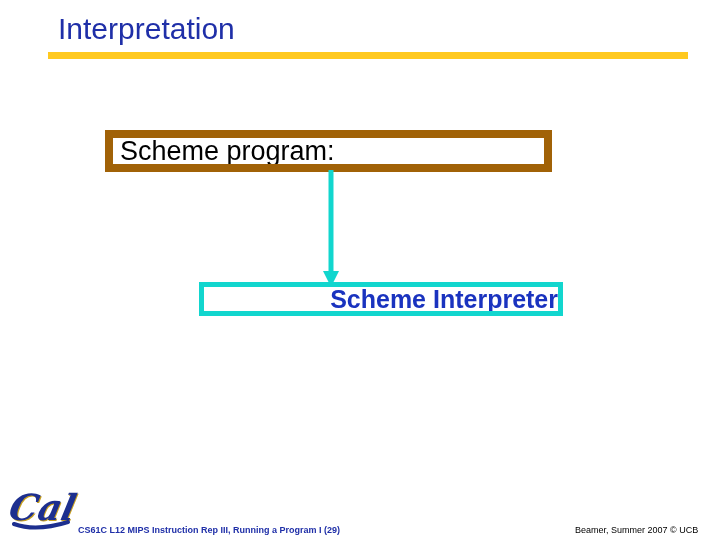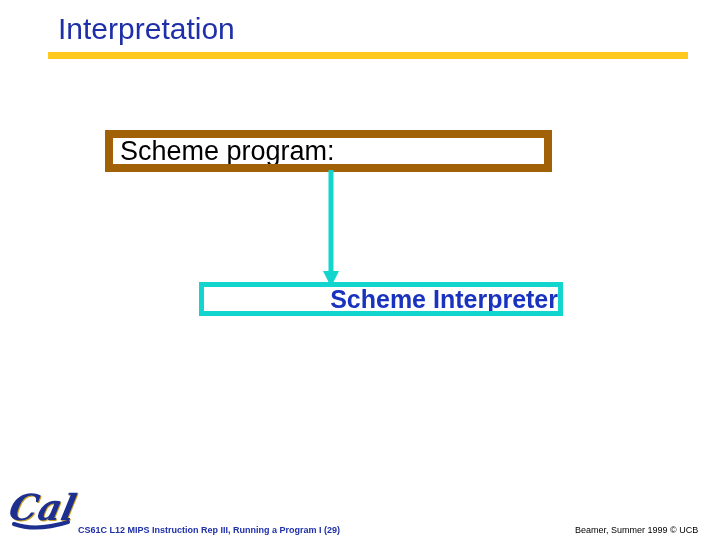--- a/index.html
+++ b/index.html
@@ -156,13 +156,13 @@
     <g transform="skewX(-12) translate(6,0)">
       <text x="0" y="37" font-family="DejaVu Serif, serif" font-size="36" font-style="italic" font-weight="bold" fill="#C8A020">Cal</text>
       <text x="-1" y="36" font-family="DejaVu Serif, serif" font-size="36" font-style="italic" font-weight="bold" fill="#1D2F8F">Cal</text>
     </g>
     <path d="M4 40 Q 26 48 58 38" stroke="#1D2F8F" stroke-width="4" fill="none" stroke-linecap="round"></path>
   </svg>
 </div>
 
 <div id="footer-left">CS61C L12 MIPS Instruction Rep III, Running a Program I (29)</div>
 
-<div id="footer-right">Beamer, Summer 1999 © UCB</div>
+<div id="footer-right">Beamer, Summer 2007 © UCB</div>
 
 </body></html>

